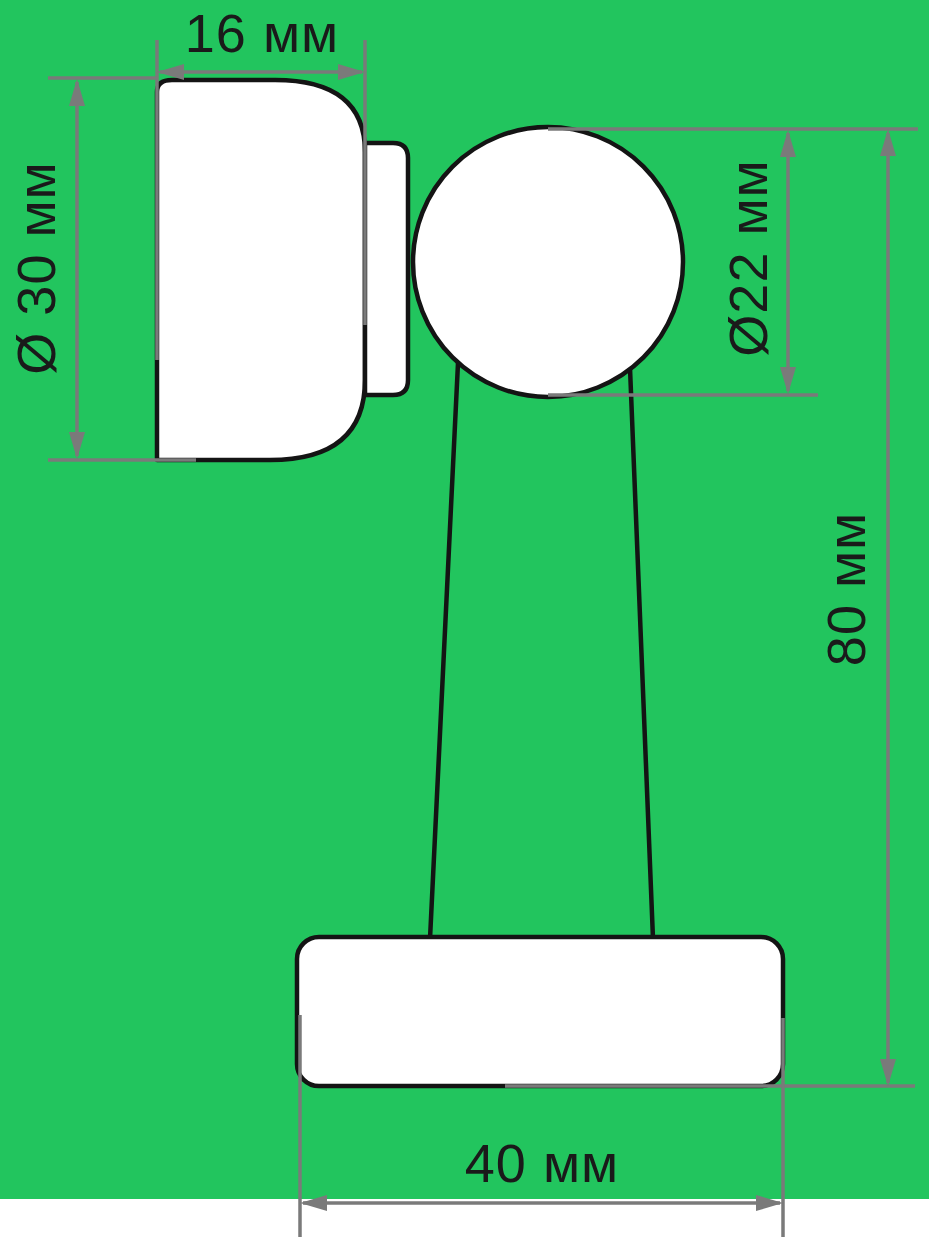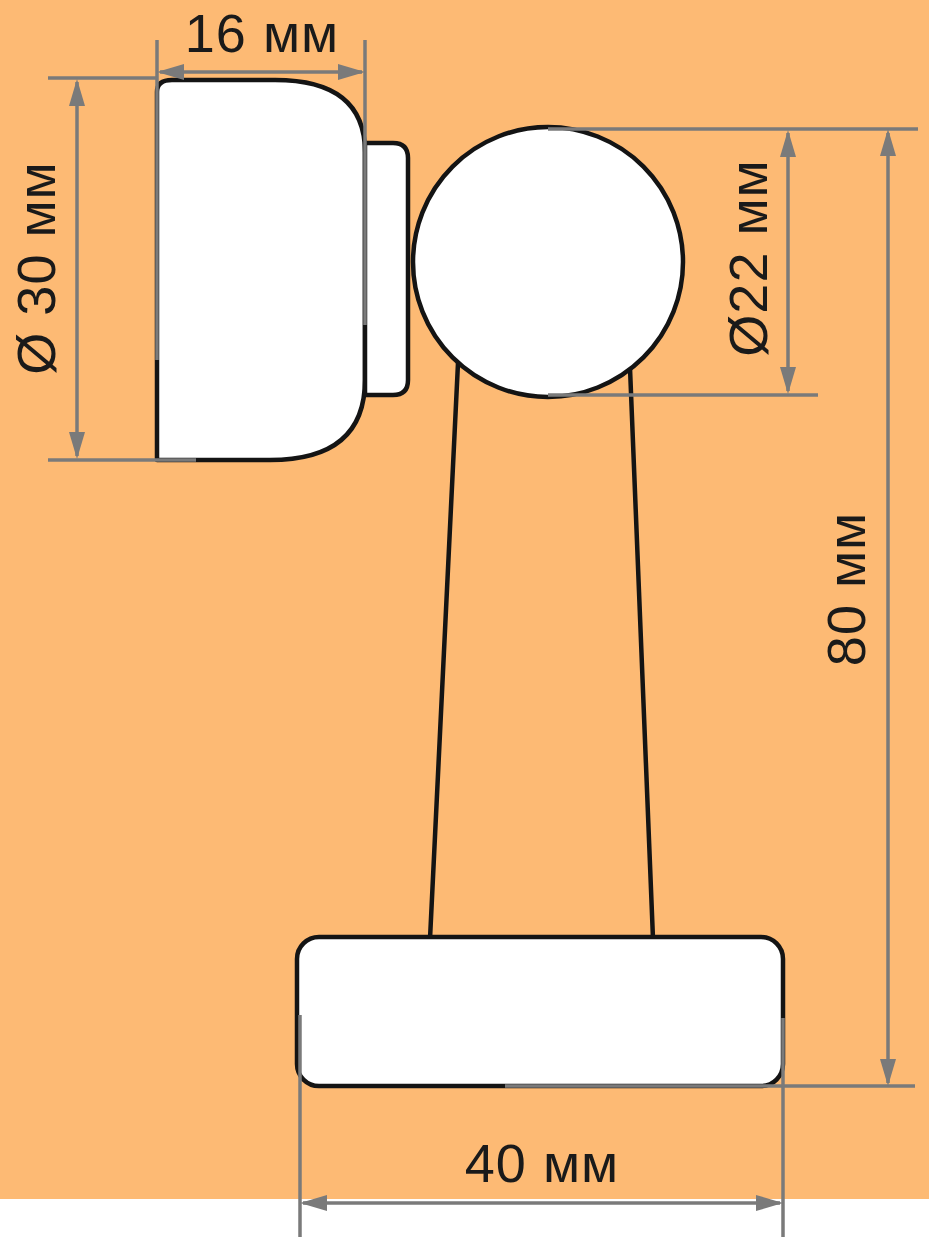--- a/index.html
+++ b/index.html
@@ -8,21 +8,21 @@
     background: #ffffff;
     width: 929px;
     height: 1245px;
     overflow: hidden;
     font-family: "Liberation Sans", sans-serif;
   }
   .canvas {
     position: relative;
     width: 929px;
     height: 1199px;
-    background: #fdba74;
+    background: #22c55e;
   }
   svg { display: block; }
   .outline {
     fill: #ffffff;
     stroke: #141414;
     stroke-width: 4.5;
     stroke-linejoin: round;
     stroke-linecap: round;
   }
   .outline-line {

